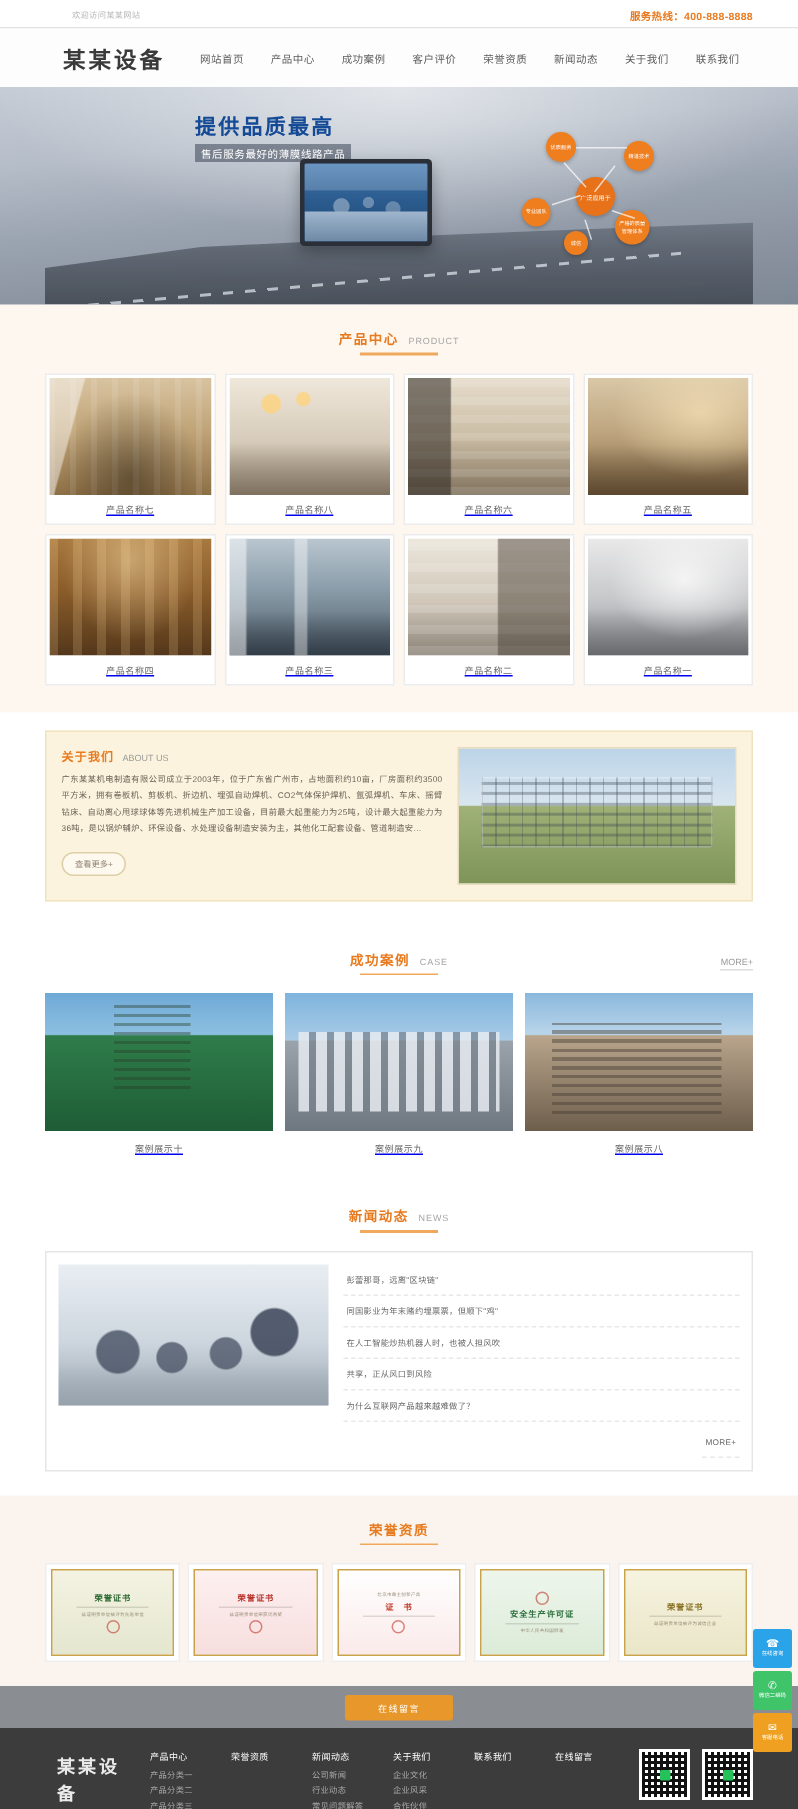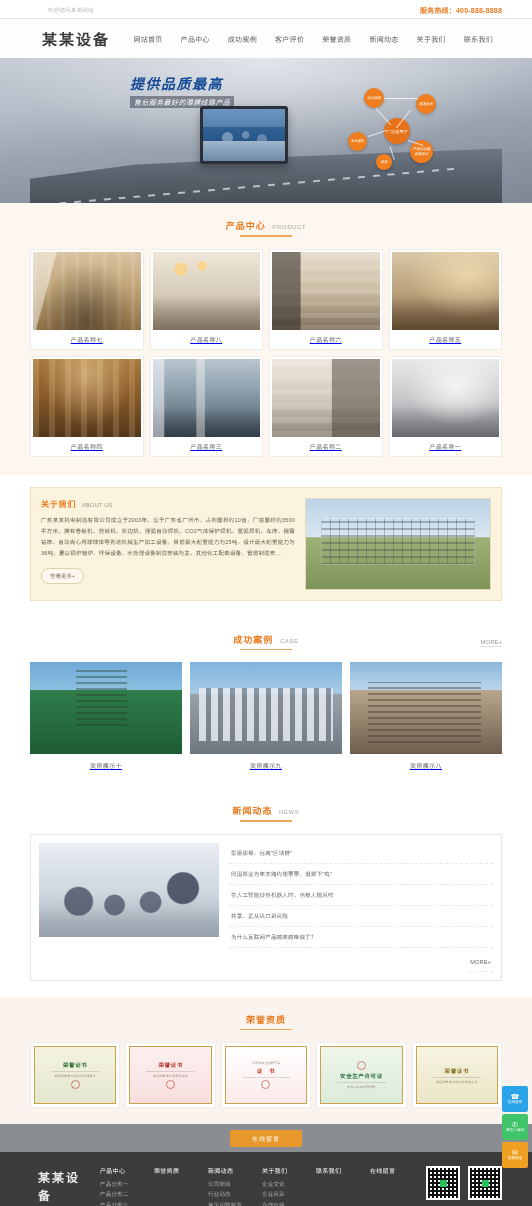--- a/index.html
+++ b/index.html
@@ -28,21 +28,20 @@
   nav.mainnav { display:flex; align-items:center; gap:0; flex:1; }
   nav.mainnav a {
     font-size:7px; color:#5c5c5c; text-decoration:none; padding:0 9px;
     letter-spacing:.3px; white-space:nowrap;
   }
 
   
   .banner {
     height:145px; position:relative; overflow:hidden;
     background:linear-gradient(175deg,#c5ccd6 0%,#b5bdc8 28%,#9aa3b0 55%,#8d95a2 75%,#7e8794 100%);
-    font-style:italic;
   }
   .banner:before{
     content:""; position:absolute; left:-10%; top:-40%; width:120%; height:120%;
     background:radial-gradient(ellipse at 50% 35%, rgba(255,255,255,.55) 0%, rgba(255,255,255,0) 60%);
   }
   .banner-inner { position:relative; width:472px; margin:0 auto; height:145px; }
   .banner-text { position:absolute; left:100px; top:18px; text-align:left; }
   .banner-h1 { font-size:14px; font-weight:bold; color:#154b96; letter-spacing:1.5px; line-height:1.25; }
   .banner-h2 {
     margin-top:2px; font-size:7px; color:#ffffff; letter-spacing:.4px;

